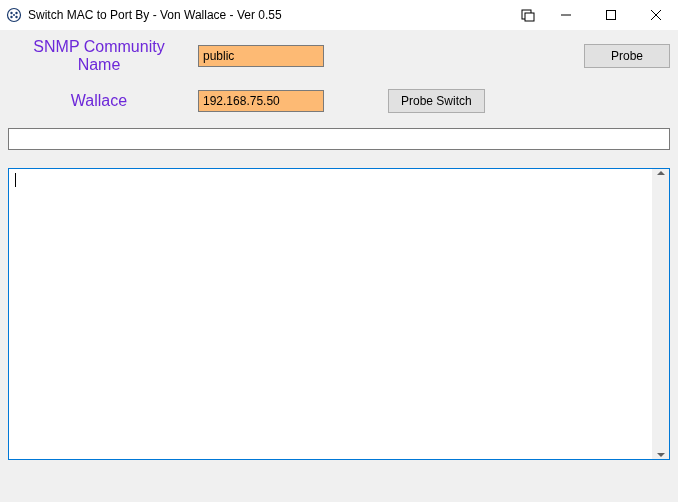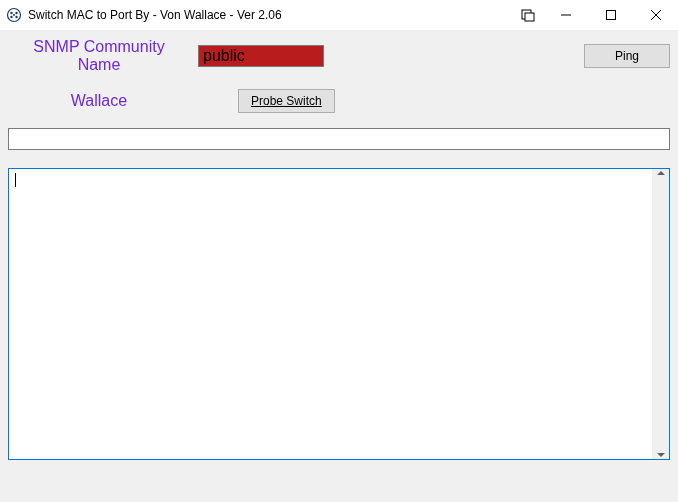--- a/index.html
+++ b/index.html
@@ -60,31 +60,30 @@
   .form-row .label {
     font-size: 16px;
     color: #6d28d9;
     padding-left: 2px;
     text-align: center;
   }
   .form-row input[type="text"] {
     width: 126px;
     height: 22px;
     border: 1px solid #7a7a7a;
-    background: #b91c1c;
-    font-family: inherit;
-    font-size: 16px;
+    background: #fdba74;
+    font-family: inherit;
+    font-size: 12px;
     padding: 2px 4px;
     outline: none;
   }
   .form-row .middle {
     display: flex;
     justify-content: flex-start;
     padding-left: 40px;
-    text-decoration: underline;
   }
   .form-row .right {
     display: flex;
     justify-content: flex-end;
   }
   button.win {
     min-width: 86px;
     height: 24px;
     padding: 2px 12px;
     font-family: inherit;
@@ -159,21 +158,21 @@
   <span class="app-icon">
     <svg width="16" height="16" viewBox="0 0 16 16">
       <circle cx="8" cy="8" r="6.5" fill="none" stroke="#1a3a6e" stroke-width="1.2"></circle>
       <circle cx="5.5" cy="6" r="1.2" fill="#1a3a6e"></circle>
       <circle cx="10.5" cy="6" r="1.2" fill="#1a3a6e"></circle>
       <circle cx="5.5" cy="10" r="1.2" fill="#1a3a6e"></circle>
       <circle cx="10.5" cy="10" r="1.2" fill="#1a3a6e"></circle>
       <circle cx="8" cy="8" r="1" fill="#1a3a6e"></circle>
     </svg>
   </span>
-  <span class="title">Switch MAC to Port By - Von Wallace - Ver 2.06</span>
+  <span class="title">Switch MAC to Port By - Von Wallace - Ver 0.55</span>
   <span class="spacer"></span>
   <span class="sys-icon">
     <svg width="14" height="14" viewBox="0 0 14 14">
       <rect x="1" y="2" width="9" height="9" fill="none" stroke="#000" stroke-width="1"></rect>
       <rect x="4" y="5" width="9" height="8" fill="#fff" stroke="#000" stroke-width="1"></rect>
     </svg>
   </span>
   <span class="win-btn">
     <svg width="10" height="10" viewBox="0 0 10 10">
         <line x1="0" y1="5" x2="10" y2="5" stroke="#000" stroke-width="1"></line>
@@ -192,26 +191,27 @@
   </span>
 </div>
 
 <div class="client">
 
   <div class="form-row">
     <div class="label">SNMP Community Name</div>
     <input type="text" value="public" style="">
     <div class="middle"></div>
     <div class="right">
-      <button class="win">Ping</button>
+      <button class="win">Probe</button>
     </div>
   </div>
 
   <div class="form-row">
     <div class="label">Wallace</div>
+    <input type="text" value="192.168.75.50" style="">
     <div class="middle">
       <button class="win">Probe Switch</button>
     </div>
   </div>
 
   <input class="textbox-single" type="text" value="" style="">
 
   <div class="textarea-wrap">
     <div class="textarea-main"><span class="caret"></span><span></span></div>
     <div class="textarea-scroll">

